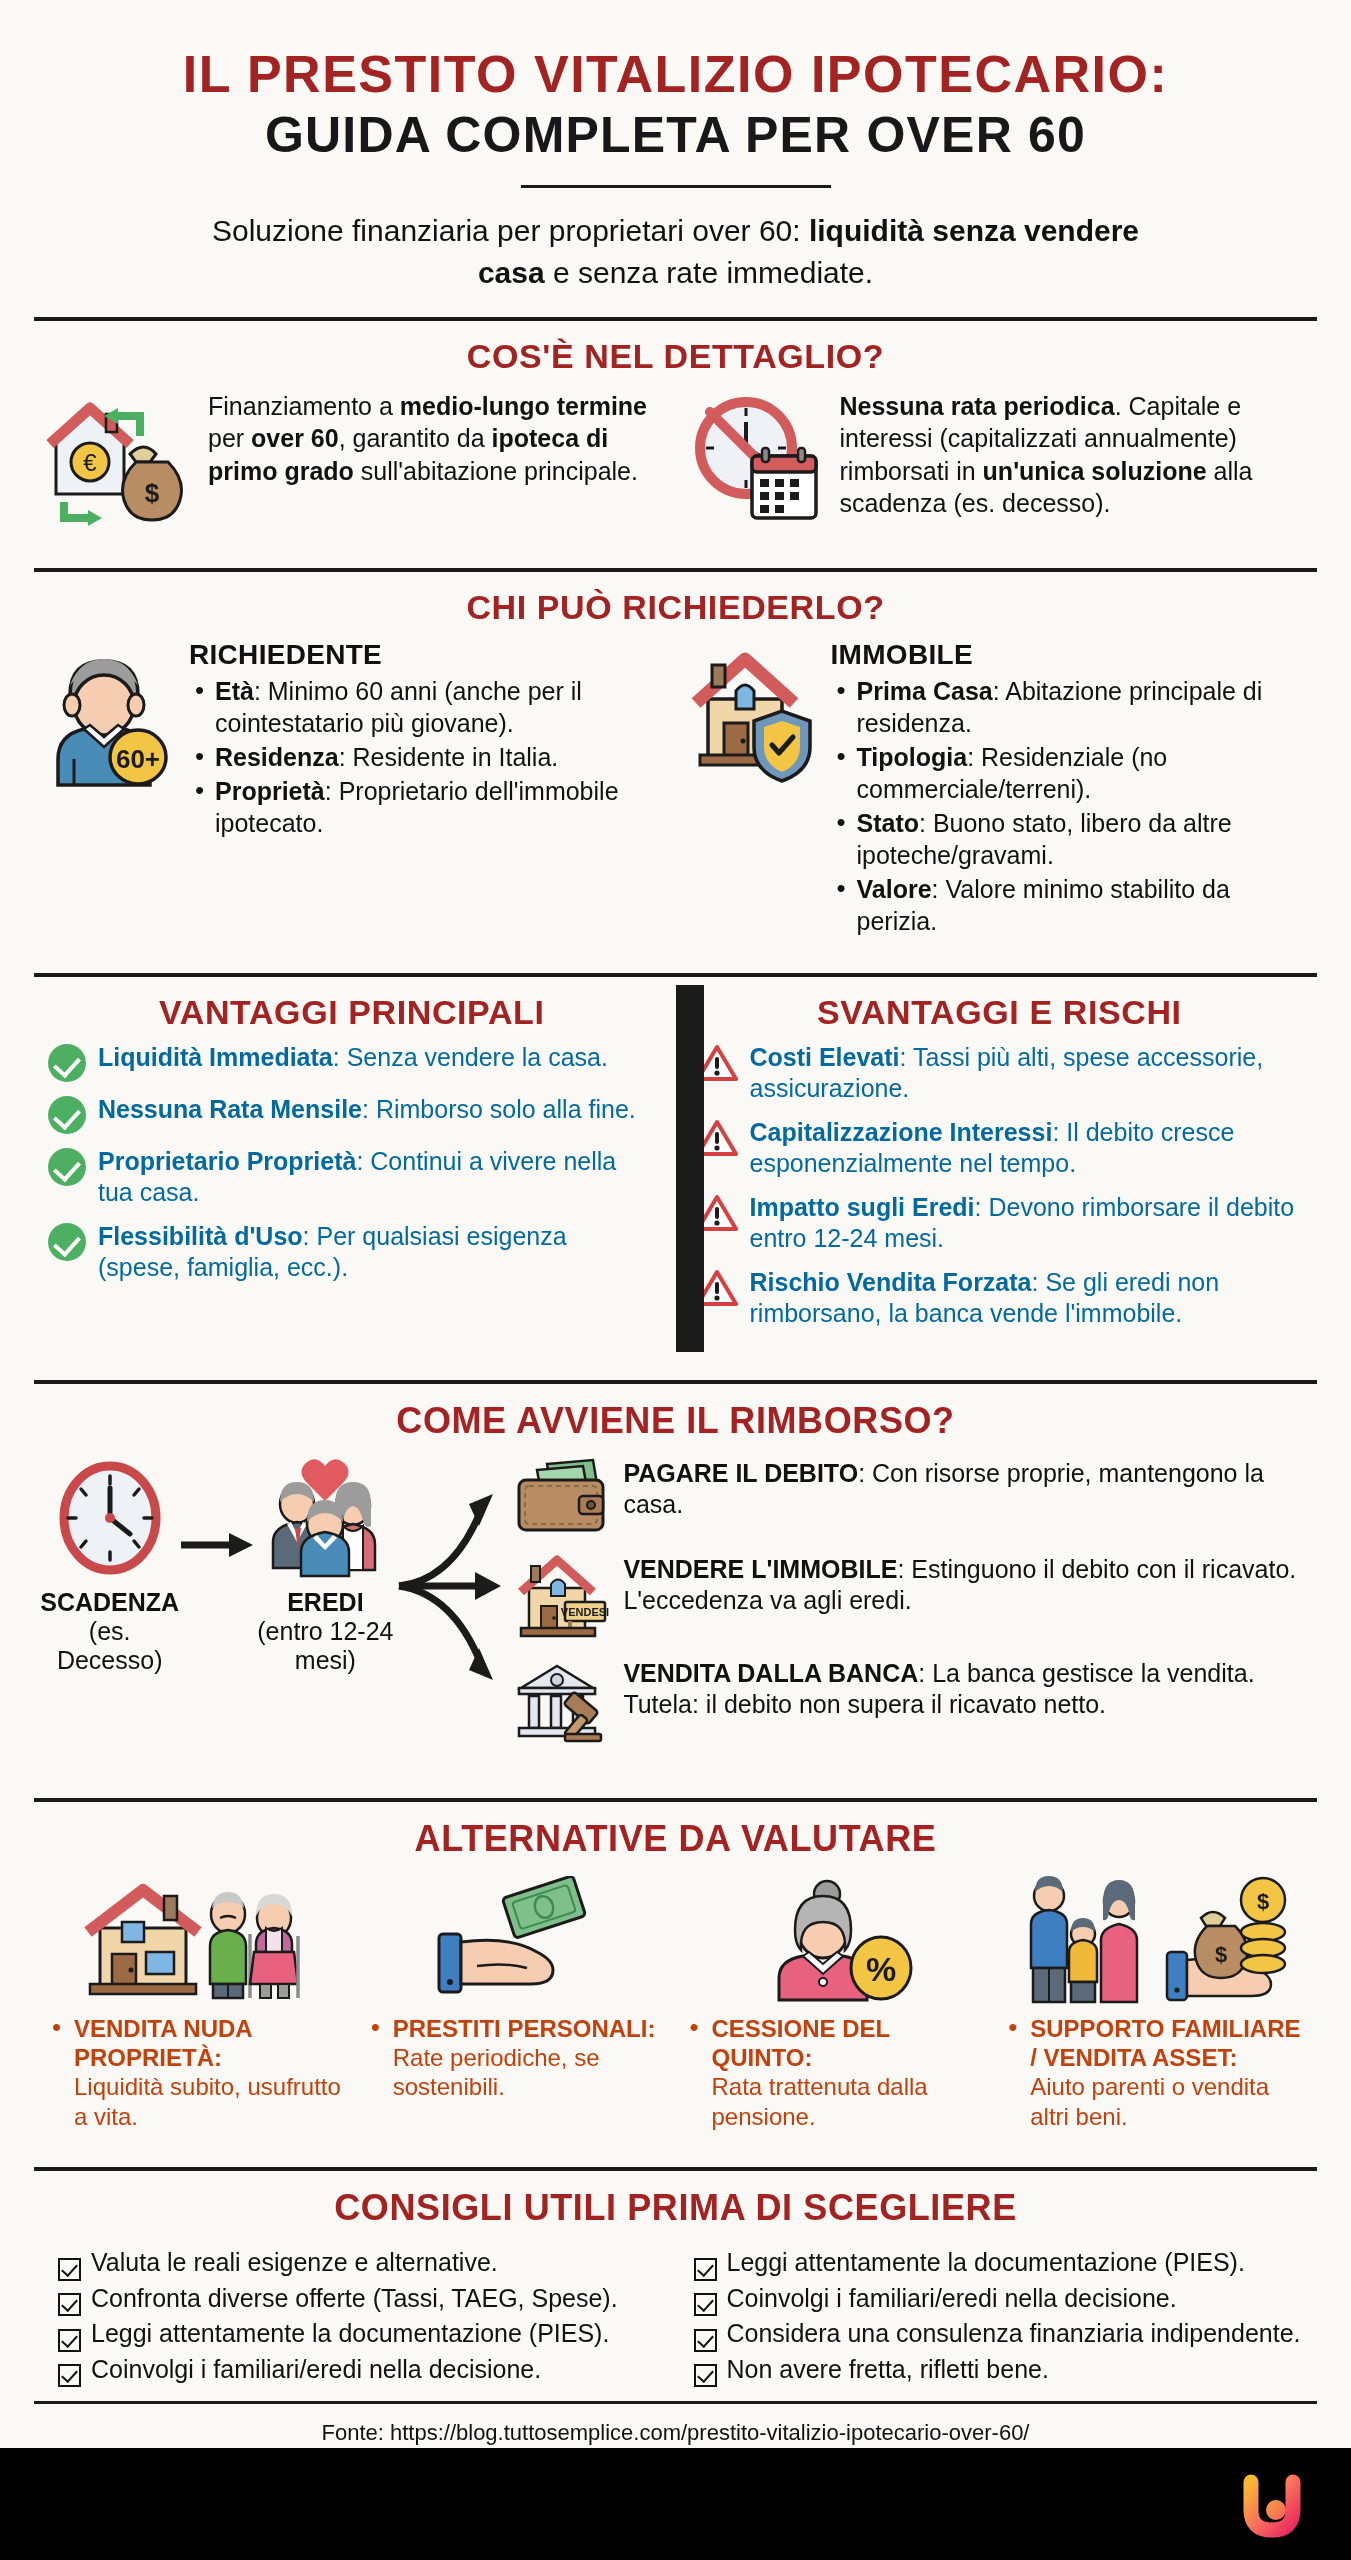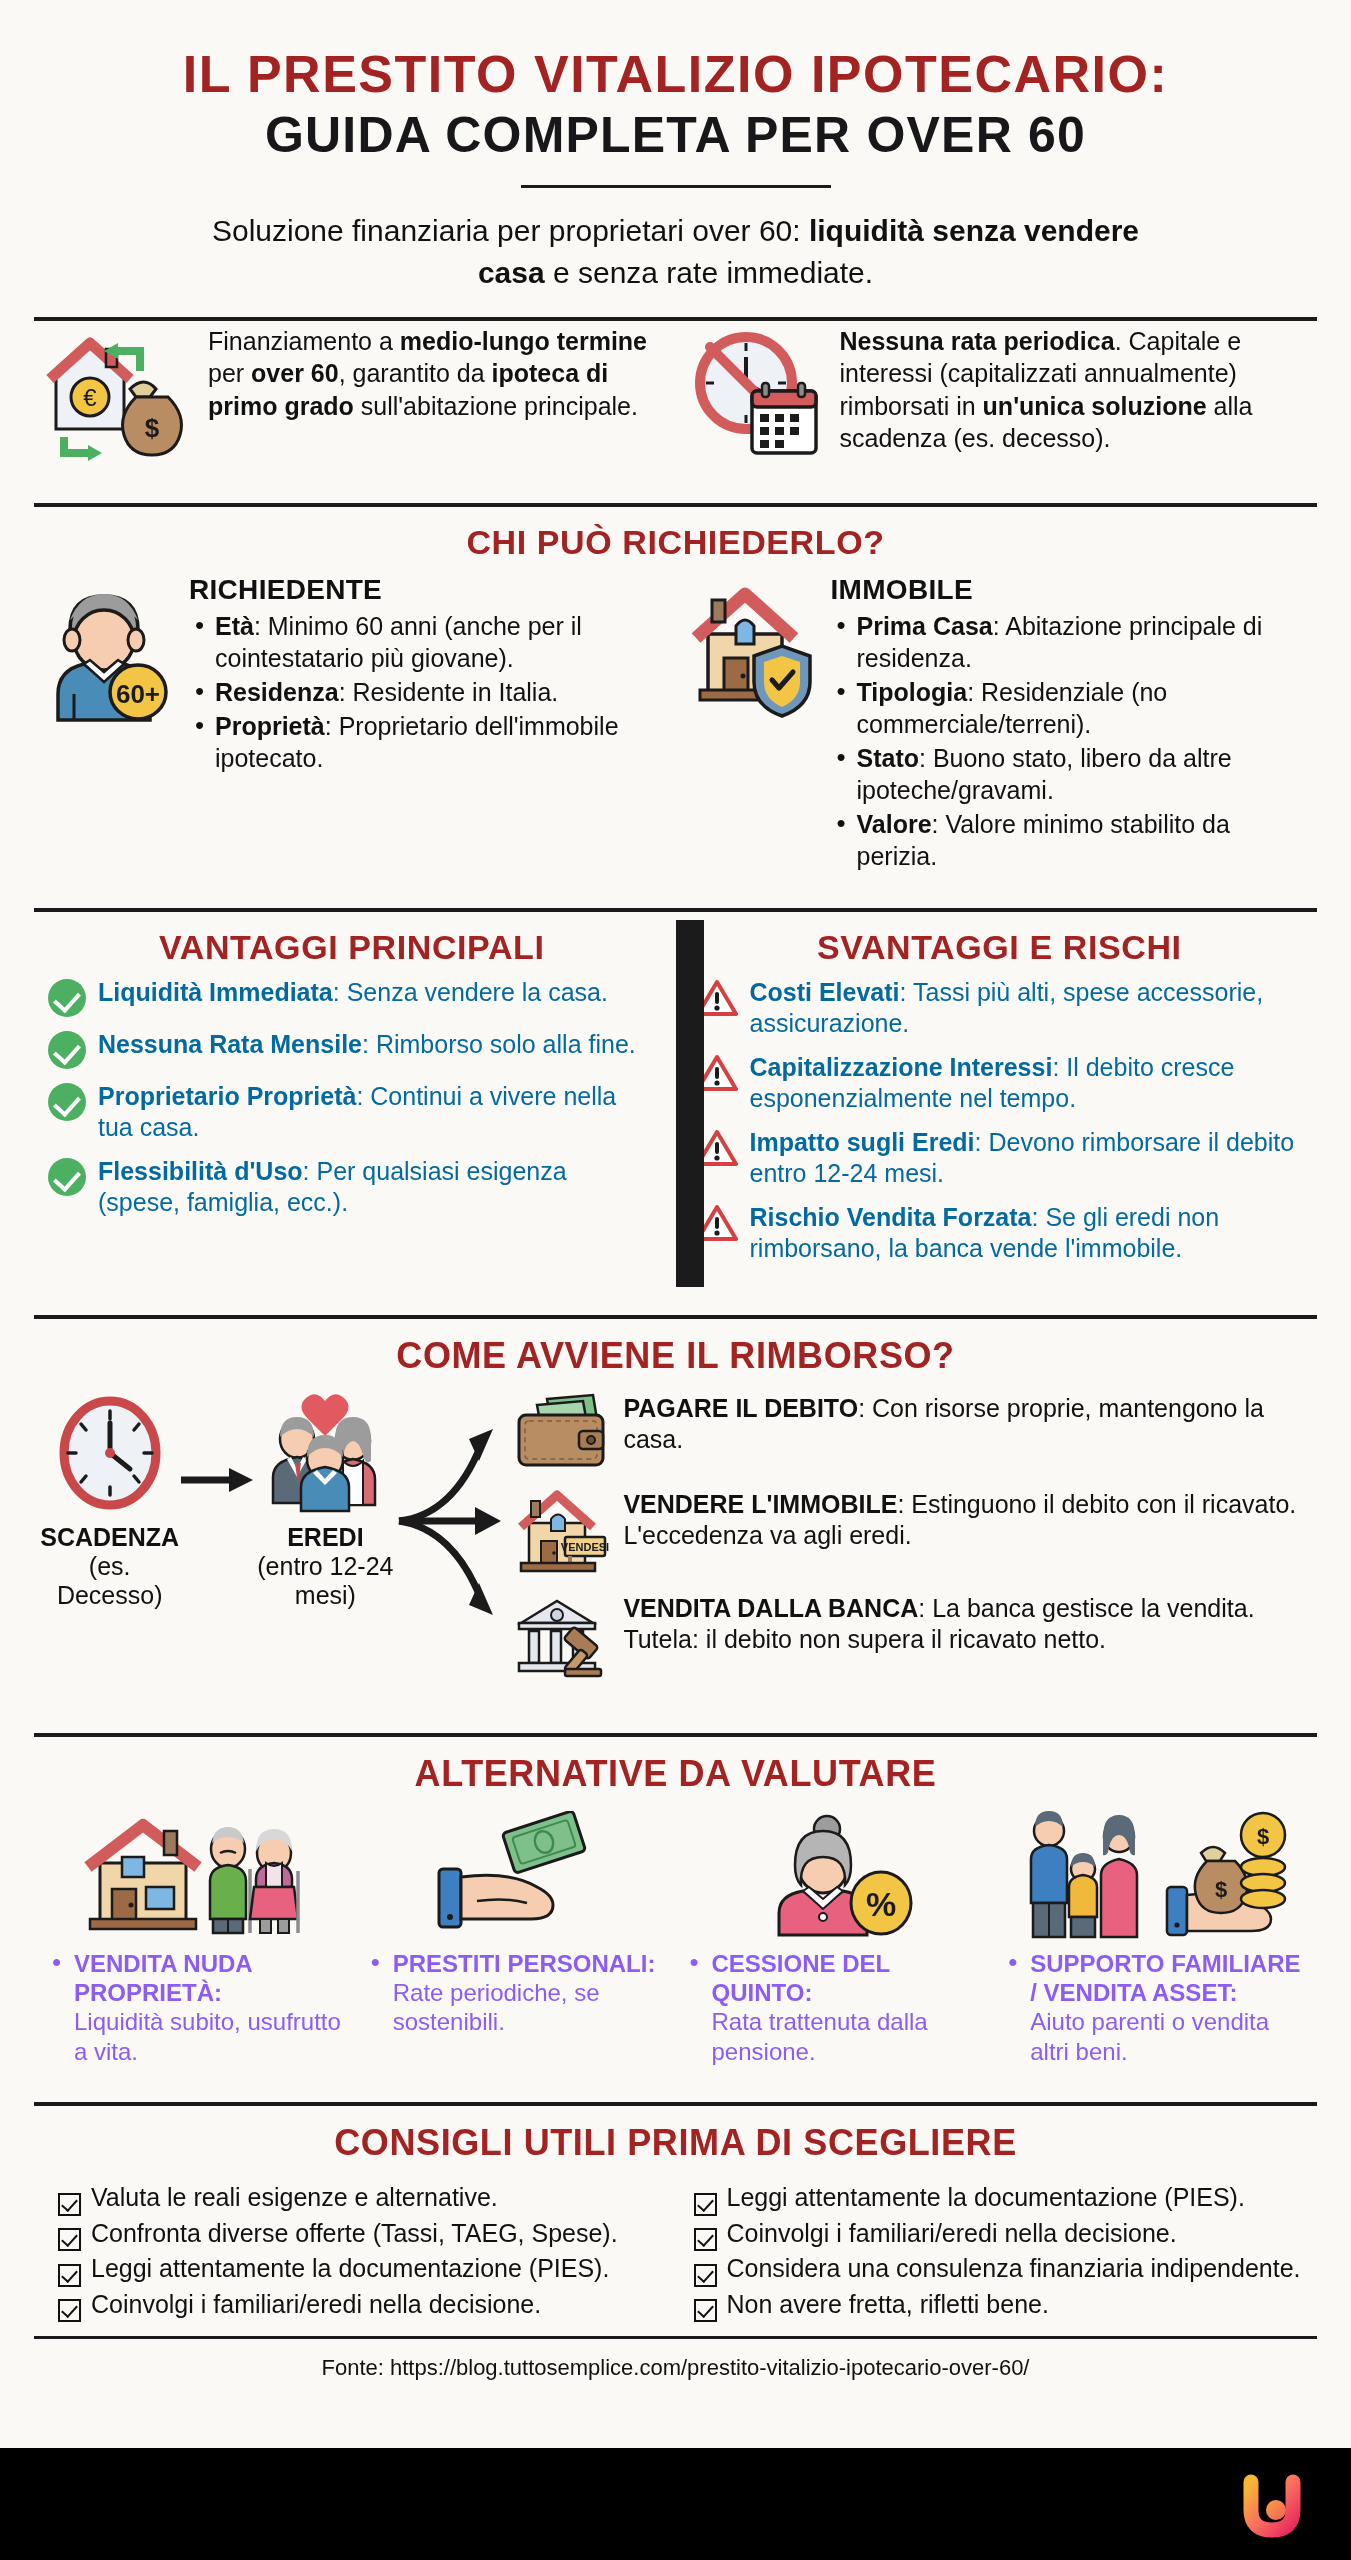--- a/index.html
+++ b/index.html
@@ -111,21 +111,21 @@
   .flow-right { flex:1 1 auto; }
   .flow-item { display:flex; gap:14px; align-items:flex-start; margin-bottom:14px; }
   .flow-item .ft { font-size:25px; line-height:1.26; color:#111; }
   .flow-item .ft b { font-weight:bold; }
 
   
   .alts { display:flex; padding:4px 4px 12px; }
   .alt { flex:1 1 0; padding:0 8px; }
   .alt-ico { height:130px; display:flex; align-items:flex-end; justify-content:center; }
   .alt-txt {
-    font-size:24px; line-height:1.22; color:#8b5cf6; margin-top:10px;
+    font-size:24px; line-height:1.22; color:#c2410c; margin-top:10px;
     padding-left:28px; position:relative;
   }
   .alt-txt:before{ content:"•"; position:absolute; left:6px; top:-2px; font-size:26px; }
   .alt-txt b { font-weight:bold; }
 
   
   .tips { display:flex; padding:6px 6px 14px; }
   .tips ul { list-style:none; flex:1 1 0; padding-left:10px; }
   .tips li { font-size:25px; line-height:1.42; color:#111; display:flex; gap:10px; align-items:flex-end;padding-left:8px;}
   .chk { flex:0 0 auto; width:23px;height:23px;border:2.5px solid #111; position:relative; margin-top:6px;}
@@ -147,20 +147,21 @@
   <div class="sheet">
 
     <div class="title1">IL PRESTITO VITALIZIO IPOTECARIO:</div>
     <div class="title2">GUIDA COMPLETA PER OVER 60</div>
     <div class="title-rule"></div>
     <div class="subtitle">
       <span>Soluzione finanziaria per proprietari over 60: </span><b>liquidità senza vendere casa</b><span> e senza rate immediate.</span>
     </div>
     <div class="hr-thick"></div>
 
+    <div class="sec-title">COS'È NEL DETTAGLIO?</div>
     <div class="two-col">
 
       <div class="col">
         <div class="icon-wrap">
           <svg width="150" height="140" viewBox="0 0 150 140">
             <path d="M12 52 L46 22 L80 52 L80 104 L12 104 Z" fill="#eef1f6" stroke="#1b1b1b" stroke-width="3"></path>
             <path d="M6 54 L46 18 L86 54" fill="none" stroke="#d25b5b" stroke-width="11" stroke-linejoin="round"></path>
             <rect x="62" y="24" width="11" height="18" fill="#d25b5b" stroke="#1b1b1b" stroke-width="2.5"></rect>
             <circle cx="46" cy="72" r="19" fill="#f3c544" stroke="#1b1b1b" stroke-width="3"></circle>
             <text x="46" y="81" font-size="24" font-family="'Liberation Sans',sans-serif" text-anchor="middle" fill="#1b1b1b">€</text>

